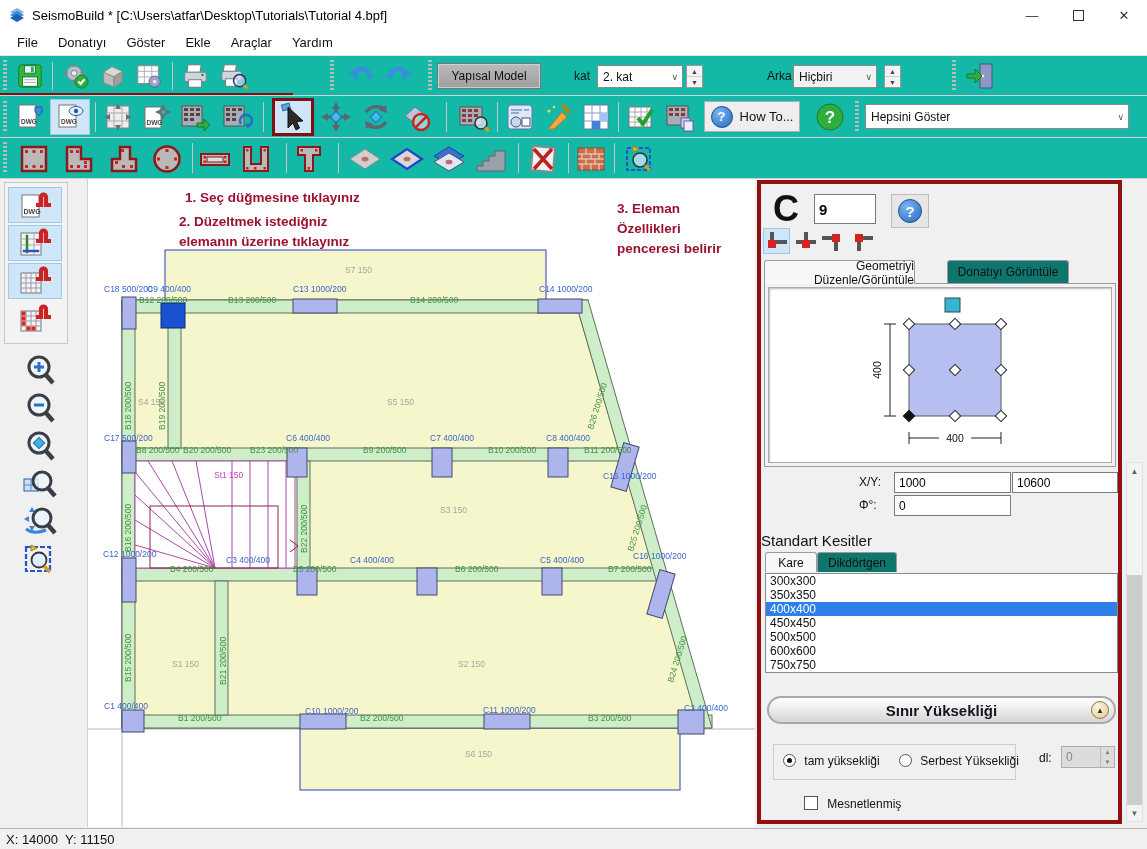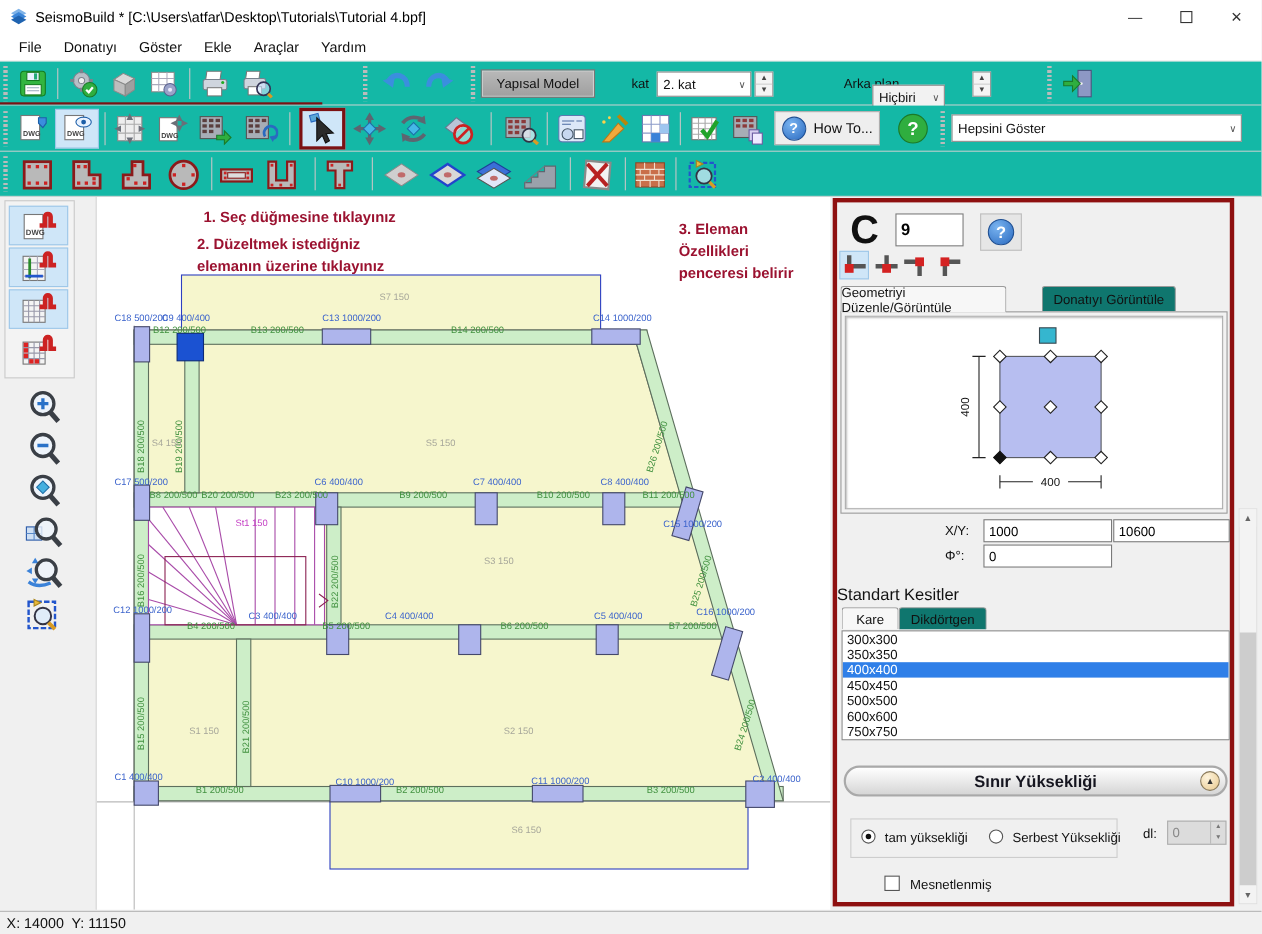--- a/index.html
+++ b/index.html
@@ -194,21 +194,21 @@
   <span class="tblbl" style="left:574px;top:13px;">kat</span>
   <div class="combo" style="left:597px;top:9px;width:86px;height:23px;">
     <span>2. kat</span>
       <span class="chev">∨</span>
   </div>
   <div class="spin" style="left:686px;top:9px;height:23px;">
       <div>▲</div>
       <div>▼</div>
     </div>
   <span class="tblbl" style="left:767px;top:13px;">Arka plan</span>
-  <div class="combo gray" style="left:793px;top:21px;width:66px;height:23px;text-align:center;">
+  <div class="combo gray" style="left:793px;top:9px;width:84px;height:23px;text-align:center;">
     <span>Hiçbiri</span>
       <span class="chev">∨</span>
   </div>
   <div class="spin" style="left:884px;top:9px;height:23px;">
       <div>▲</div>
       <div>▼</div>
     </div>
   <div class="grip" style="left:952px;top:4px;height:32px;"></div>
   <div class="tbi" style="left:962px;top:4px;width:36px;height:32px;">
     <svg width="32" height="30" viewBox="0 0 32 30">
@@ -861,21 +861,21 @@
       </svg>
     </div>
     <div class="orient" style="left:88px;">
       <svg width="24" height="22" viewBox="0 0 24 22">
         <line x1="6" y1="8" x2="22" y2="8" stroke="#555" stroke-width="4"></line>
           <line x1="8" y1="8" x2="8" y2="21" stroke="#555" stroke-width="4"></line>
         <rect x="4" y="4" width="8" height="8" fill="#d42222"></rect>
       </svg>
     </div>
 
-    <div class="ptab active" style="left:3px;width:151px;">Geometriyi Düzenle/Görüntüle</div>
+    <div class="ptab active" style="left:3px;width:151px;text-align:right;">Geometriyi Düzenle/Görüntüle</div>
     <div class="ptab" style="left:186px;width:122px;">Donatıyı Görüntüle</div>
 
     <div id="tabpage">
       <div id="preview">
         <svg width="342" height="174" viewBox="0 0 342 174">
           <rect x="140" y="36" width="92" height="92" fill="#b7bef0" stroke="#55585e"></rect>
           <rect x="176" y="10" width="15" height="14" fill="#35b6cf" stroke="#37474f"></rect>
           <line x1="121" y1="36" x2="121" y2="128" stroke="#222"></line>
           <line x1="115" y1="36" x2="127" y2="36" stroke="#222"></line>
             <line x1="115" y1="128" x2="127" y2="128" stroke="#222"></line>

